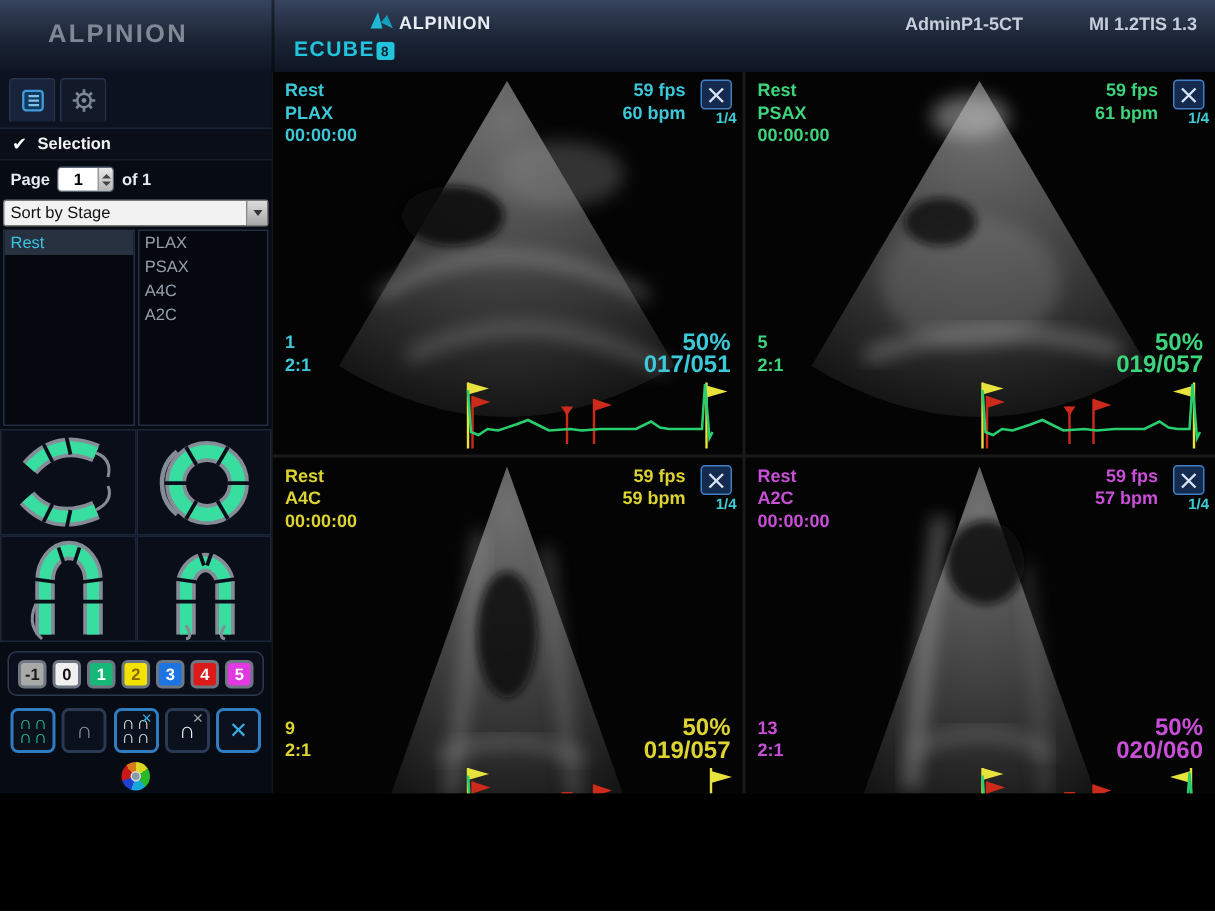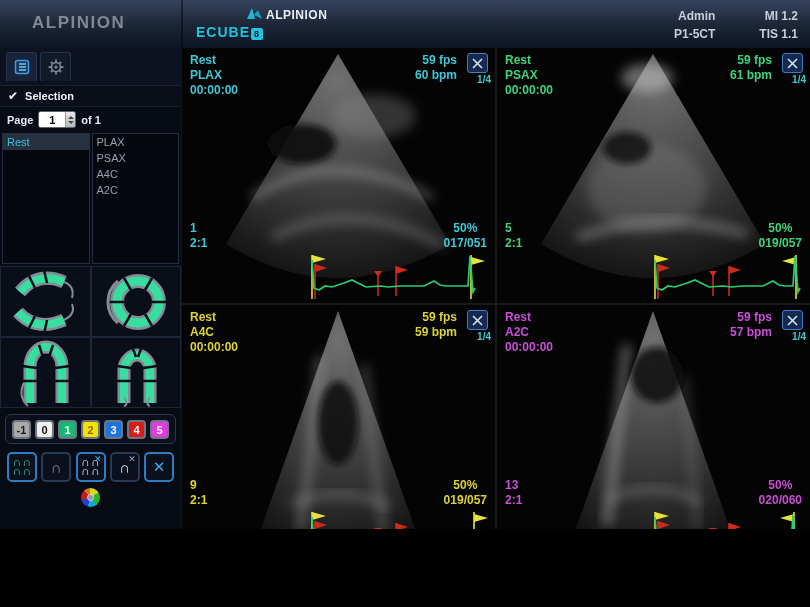--- a/index.html
+++ b/index.html
@@ -13,21 +13,21 @@
   .brand{position:absolute;left:32px;top:13px;font-size:17px;font-weight:bold;color:#7f8894;letter-spacing:1.5px;}
   .ecube{position:absolute;left:196px;top:24px;color:#22c3dc;font-weight:bold;font-size:14px;letter-spacing:1px;}
   .ecube .badge8{display:inline-block;background:#22c3dc;color:#07222b;font-size:9px;font-weight:bold;
                  padding:1px 3px;border-radius:2px;vertical-align:baseline;margin-left:1px;}
   .logomark{position:absolute;left:246px;top:6px;}
   .facility{position:absolute;left:266px;top:8px;color:#e8edf4;font-weight:bold;font-size:12px;letter-spacing:.5px;}
   .datetime{position:absolute;left:246px;top:27px;color:#dfe6ee;font-weight:bold;font-size:12px;}
   .datetime span{margin-right:16px;}
   .hdr-right{position:absolute;right:12px;top:7px;display:flex;gap:44px;text-align:right;
              color:#c6cedb;font-weight:bold;font-size:12px;line-height:18px;}
-  .hdr-col{display:flex;flex-direction:column;}
+  .hdr-col{display:flex;flex-direction:row;}
   
   .sidebar{position:absolute;left:0;top:48px;width:182px;height:559px;background:#070b14;
            display:flex;flex-direction:column;border-right:1px solid #10161f;box-sizing:border-box;}
   .tabs{height:33px;padding:4px 0 0 6px;display:flex;gap:3px;background:#0c1220;border-bottom:1px solid #1a2334;}
   .tab{width:29px;height:28px;border:1px solid #26334a;border-bottom:none;border-radius:3px 3px 0 0;
        background:#121a2a;display:flex;align-items:center;justify-content:center;}
   .tab.active{background:#18233a;}
   .row-selection{height:20px;display:flex;align-items:center;background:#0a0e18;border-bottom:1px solid #161d2b;
                  color:#f0f2f5;font-weight:bold;font-size:11px;padding-left:8px;gap:7px;}
   .check{color:#fff;font-size:12px;}
@@ -80,21 +80,21 @@
         display:grid;grid-template-columns:313px 313px;grid-template-rows:255px 255px;gap:2px;}
   .quad{position:relative;background:#040404;overflow:hidden;}
   .fan{position:absolute;left:0;top:0;width:100%;height:100%;}
   .q-color{color:var(--qc);}
   .q-tl{position:absolute;left:8px;top:5px;font-weight:bold;font-size:12px;line-height:15px;}
   .q-tr{position:absolute;right:38px;top:5px;font-weight:bold;font-size:12px;line-height:15px;text-align:right;}
   .q-expand{position:absolute;right:7px;top:5px;width:19px;height:18px;background:#142a4e;
             border:1px solid #3f7fc4;border-radius:3px;display:flex;align-items:center;justify-content:center;}
   .q-page{position:absolute;right:4px;top:26px;color:#3fc9d5;font-weight:bold;font-size:10px;}
   .q-bl{position:absolute;left:8px;bottom:52px;font-weight:bold;font-size:12px;line-height:15px;}
-  .q-br{position:absolute;right:8px;bottom:52px;font-weight:bold;font-size:12px;line-height:15px;text-align:center;}
+  .q-br{position:absolute;right:8px;bottom:52px;font-weight:bold;font-size:16px;line-height:15px;text-align:right;}
   .ecg{position:absolute;left:0;bottom:1px;width:100%;height:52px;}
   
   .toolbar{position:absolute;left:182px;top:560px;width:628px;height:47px;background:#0a101d;
            border-top:1px solid #1b2536;display:flex;align-items:center;box-sizing:border-box;padding-left:8px;}
   .tbtn{height:26px;border-radius:4px;display:flex;align-items:center;justify-content:center;box-sizing:border-box;}
   .t-blue{border:2px solid #2e6ca8;background:#0b1322;}
   .t-gray{border:2px solid #3a424e;background:#0b1322;}
   .t-fill{border:2px solid #5fa8d8;background:#4f9fd2;}
   .t-fill2{border:2px solid #6db7e0;background:#79c0e8;}
   .caret{width:10px;height:26px;border:2px solid #2e3a4c;border-left:none;border-radius:0 4px 4px 0;
@@ -136,21 +136,21 @@
         <polygon points="8,9 12,4 16,13" fill="#14a0be"></polygon>
     </svg>
     <div class="facility">ALPINION</div>
     <div class="hdr-right">
       <div class="hdr-col">
         <span>Admin</span>
         <span>P1-5CT</span>
       </div>
       <div class="hdr-col">
         <span>MI 1.2</span>
-        <span>TIS 1.1</span>
+        <span>TIS 1.3</span>
       </div>
     </div>
   </div>
 
   <div class="sidebar">
     <div class="tabs">
       <div class="tab active">
         <svg width="16" height="16" viewBox="0 0 16 16">
           <rect x="1.5" y="1.5" width="13" height="13" rx="2" fill="#123a5e" stroke="#3f9bdc" stroke-width="1.5"></rect>
           <line x1="5" y1="5" x2="12" y2="5" stroke="#7fc2ec" stroke-width="1.5"></line>
@@ -187,20 +187,26 @@
       <span class="pageInputWrap">
         <input class="pageInput" value="1" style="">
         <span class="spin">
             <i class="up"></i>
             <i class="dn"></i>
           </span>
       </span>
       <span>of 1</span>
     </div>
 
+    <div class="sortRow">
+      <span>Sort by Stage</span>
+      <span class="sortCaret">
+          <i></i>
+        </span>
+    </div>
 
     <div class="lists">
       <div class="listbox">
         <div class="stageItem">Rest</div>
       </div>
       <div class="listbox">
         <div class="viewItem">PLAX</div>
         <div class="viewItem">PSAX</div>
         <div class="viewItem">A4C</div>
         <div class="viewItem">A2C</div>

